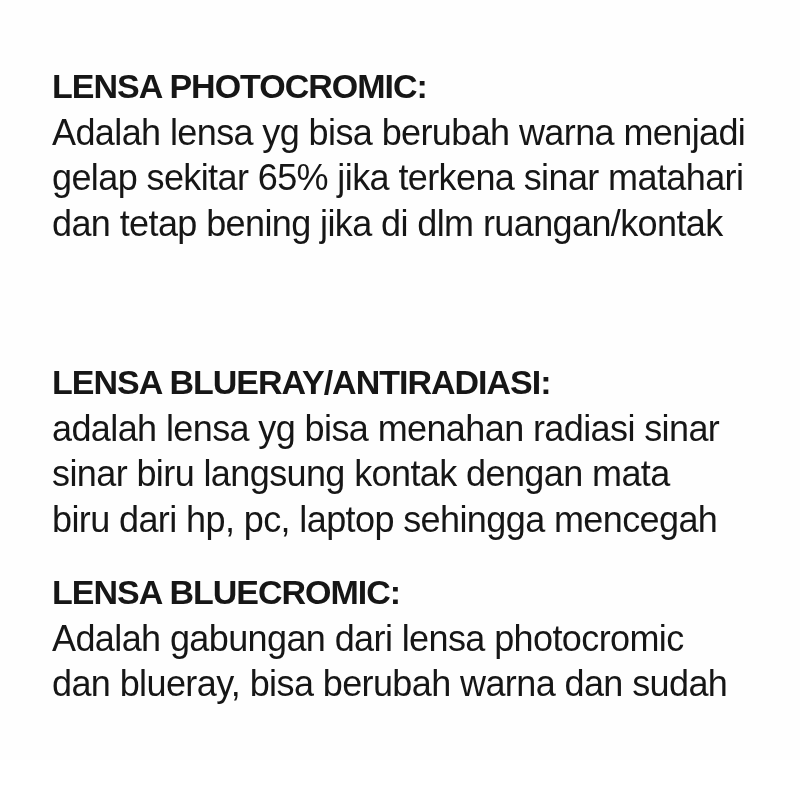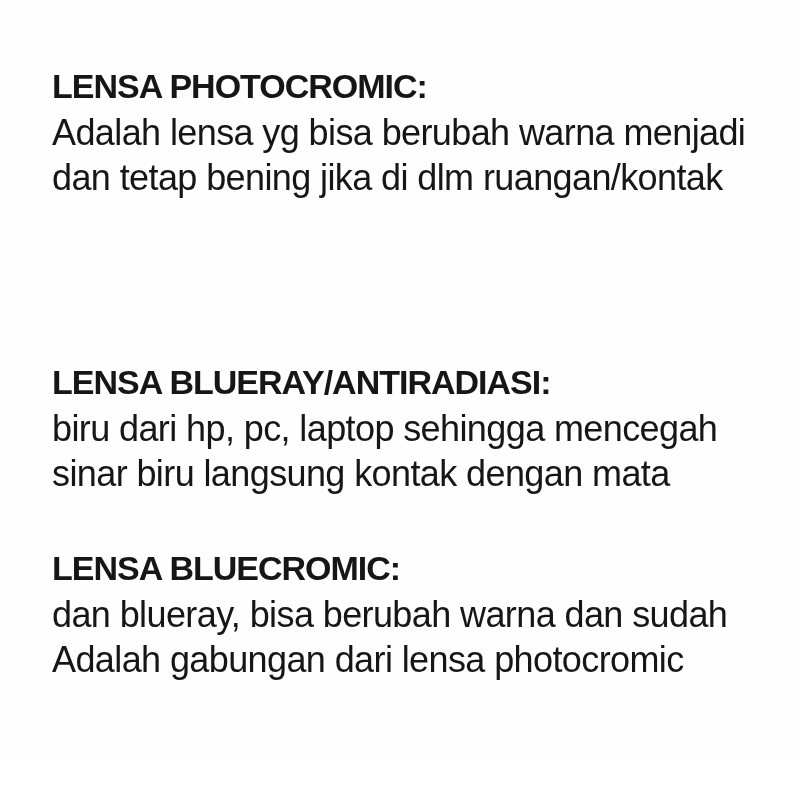--- a/index.html
+++ b/index.html
@@ -35,38 +35,40 @@
   .body-line {
     font-size: 36px;
     font-weight: 400;
     line-height: 45.5px;
     letter-spacing: -0.6px;
     white-space: nowrap;
   }
   
   .section-1 { top: 64px; }
   .section-2 { top: 340px; margin-top: 20px; }
-  .section-3 { top: 546px; }
+  .section-3 { top: 570px; }
 </style>
 </head>
 <body>
 
 <div class="page">
 
   <div class="section section-1">
     <div class="section-heading">LENSA PHOTOCROMIC:</div>
     <div class="body-line">Adalah lensa yg bisa berubah warna menjadi</div>
+    <div class="body-line">gelap sekitar 65% jika terkena sinar matahari</div>
     <div class="body-line">dan tetap bening jika di dlm ruangan/kontak</div>
   </div>
 
   <div class="section section-2">
     <div class="section-heading">LENSA BLUERAY/ANTIRADIASI:</div>
+    <div class="body-line">adalah lensa yg bisa menahan radiasi sinar</div>
+    <div class="body-line">sinar biru langsung kontak dengan mata</div>
     <div class="body-line">biru dari hp, pc, laptop sehingga mencegah</div>
-    <div class="body-line">sinar biru langsung kontak dengan mata</div>
   </div>
 
   <div class="section section-3">
     <div class="section-heading">LENSA BLUECROMIC:</div>
+    <div class="body-line">Adalah gabungan dari lensa photocromic</div>
     <div class="body-line">dan blueray, bisa berubah warna dan sudah</div>
-    <div class="body-line">Adalah gabungan dari lensa photocromic</div>
   </div>
 
 </div>
 
 </body></html>

